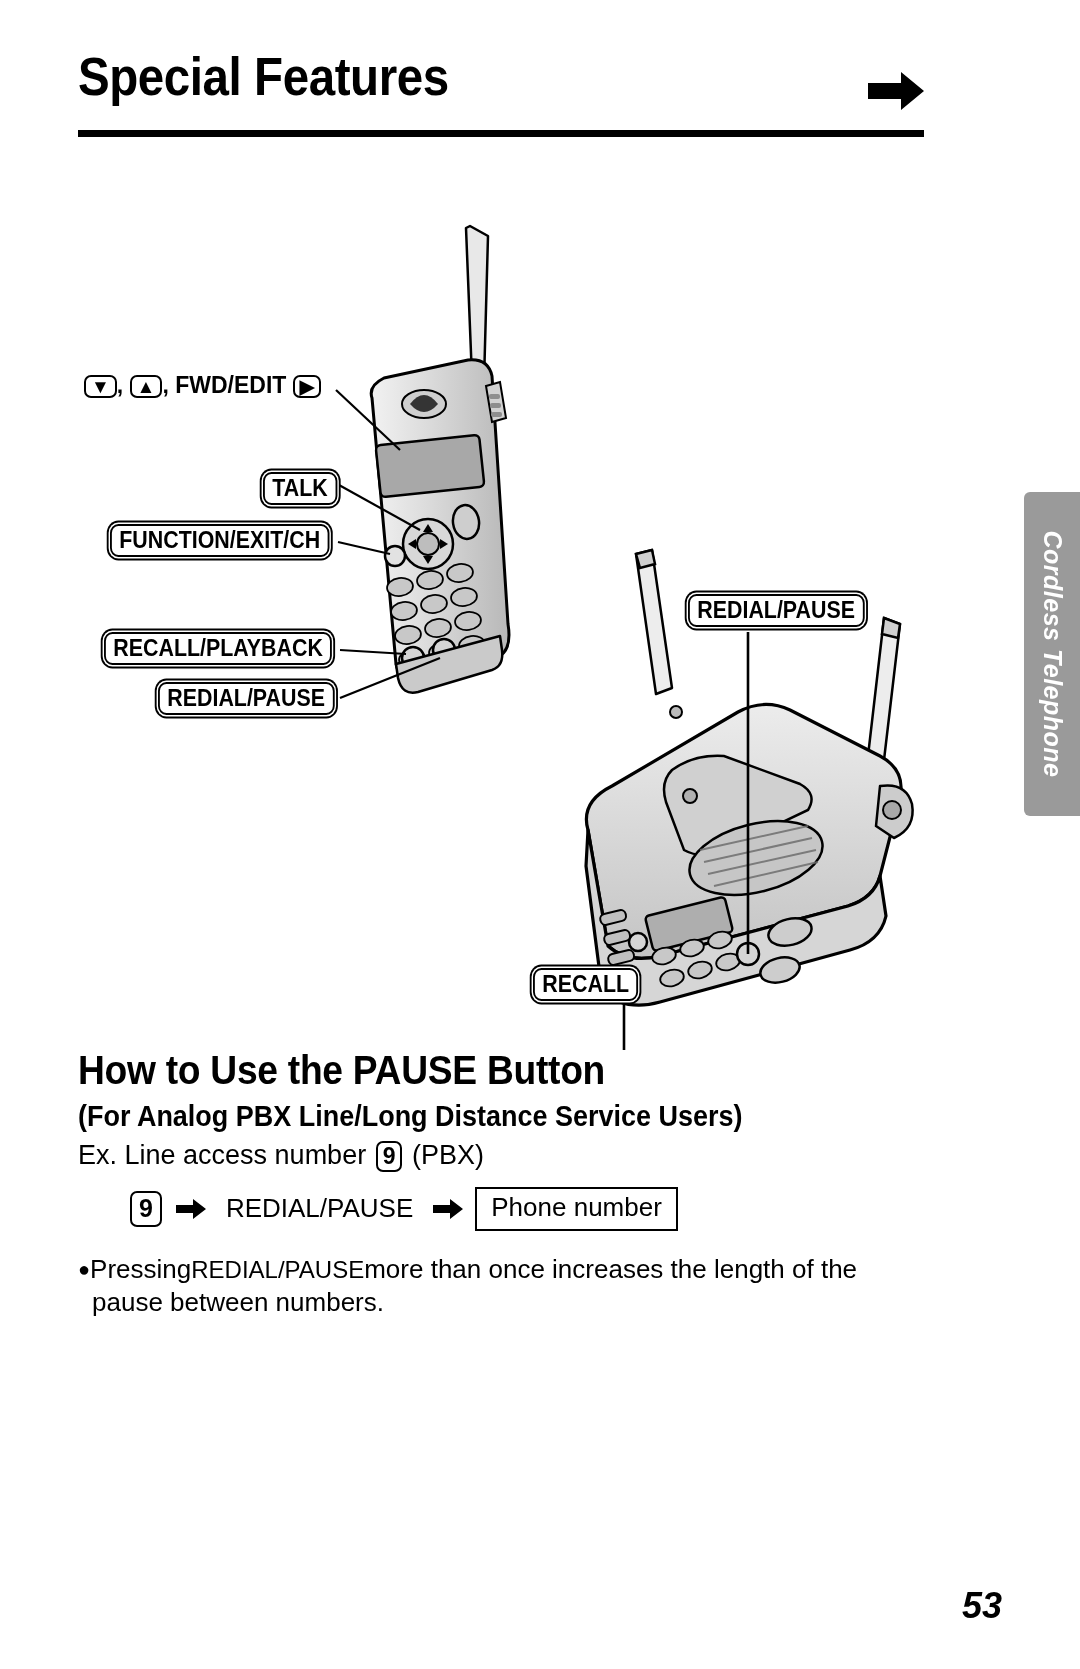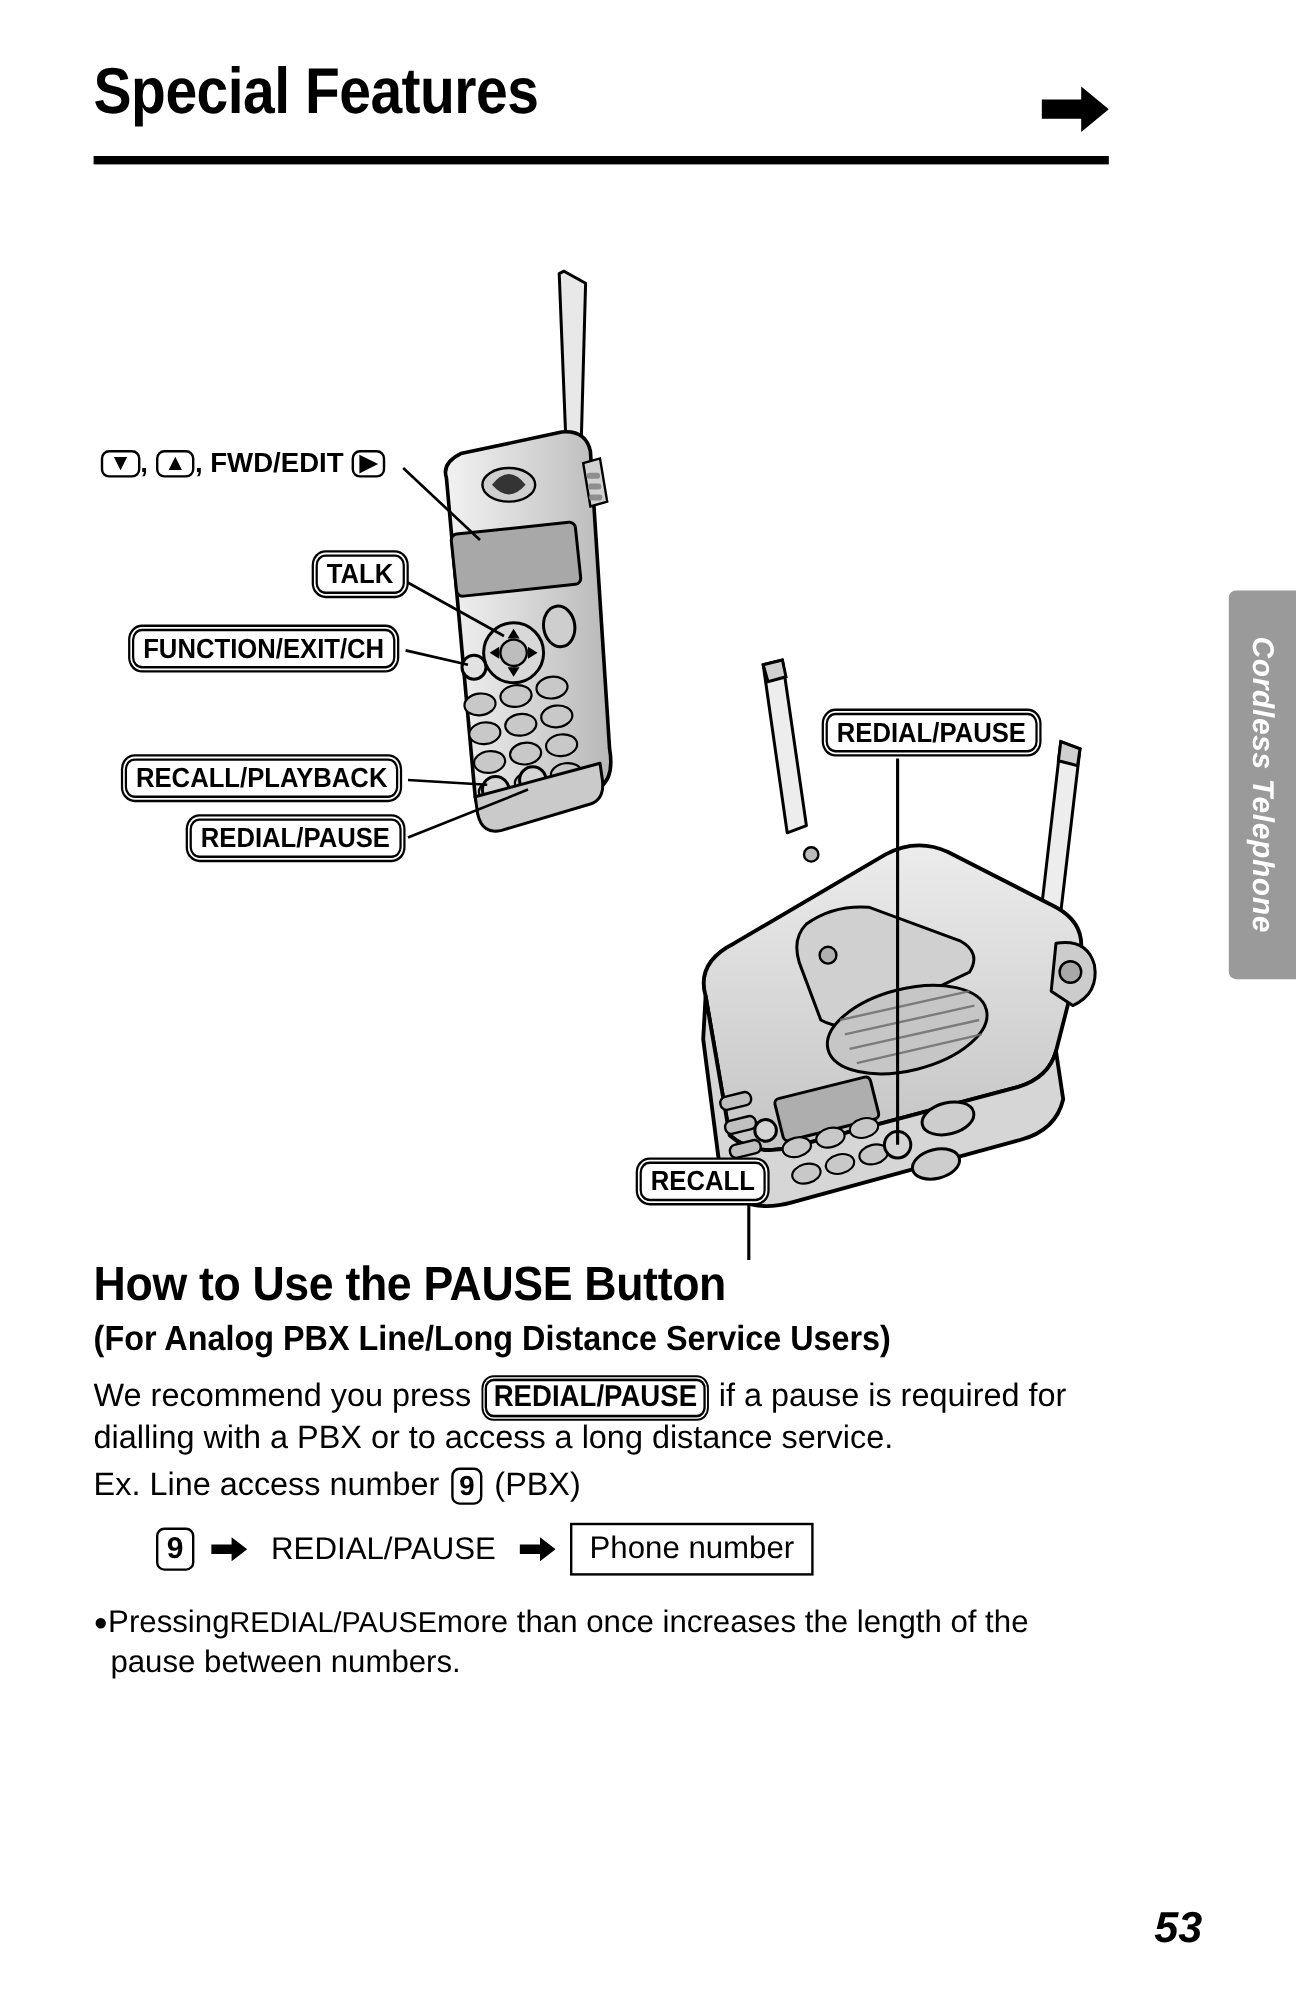--- a/index.html
+++ b/index.html
@@ -387,21 +387,21 @@
     </g>
   </svg>
 
   <div class="callout" style="left:84px; top:222px;">
     <span class="arrowkey">▼</span><span>,</span>
     <span class="arrowkey">▲</span><span>,</span>
     <span>FWD/EDIT</span>
     <span class="arrowkey">▶</span>
   </div>
 
-  <div class="callout" style="left:263px; top:312px;">
+  <div class="callout" style="left:263px; top:322px;">
     <span class="keybox">TALK</span>
   </div>
 
   <div class="callout" style="left:104px; top:482px;">
     <span class="keybox">RECALL/PLAYBACK</span>
   </div>
 
   <div class="callout" style="left:110px; top:374px;">
     <span class="keybox">FUNCTION/EXIT/CH</span>
   </div>
@@ -416,23 +416,20 @@
 
   <div class="callout" style="left:533px; top:818px;">
     <span class="keybox">RECALL</span>
   </div>
 </div>
 
 <div class="body-wrap">
   <h1 class="h-main">How to Use the PAUSE Button</h1>
   <h2 class="h-sub">(For Analog PBX Line/Long Distance Service Users)</h2>
 
-  <p class="para">
-    <span>We recommend you press</span><span class="inline-key">REDIAL/PAUSE</span><span>if a pause is required for dialling with a PBX or to access a long distance service.</span>
-  </p>
 
   <p class="ex-line">
     <span>Ex.  Line access number</span>
     <span class="numkey">9</span>
     <span>(PBX)</span>
   </p>
 
   <div class="flow">
     <span class="numkey">9</span>
     <svg class="flow-arrow" viewBox="0 0 30 22">

